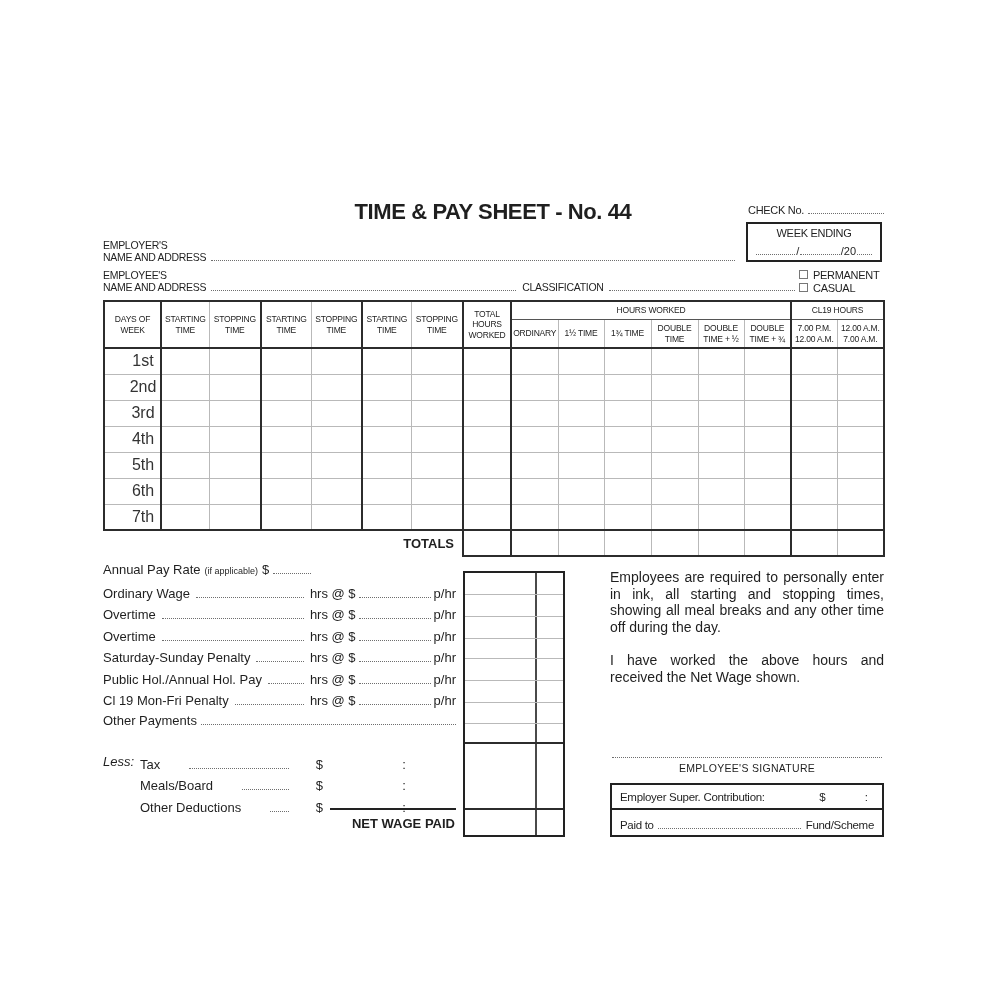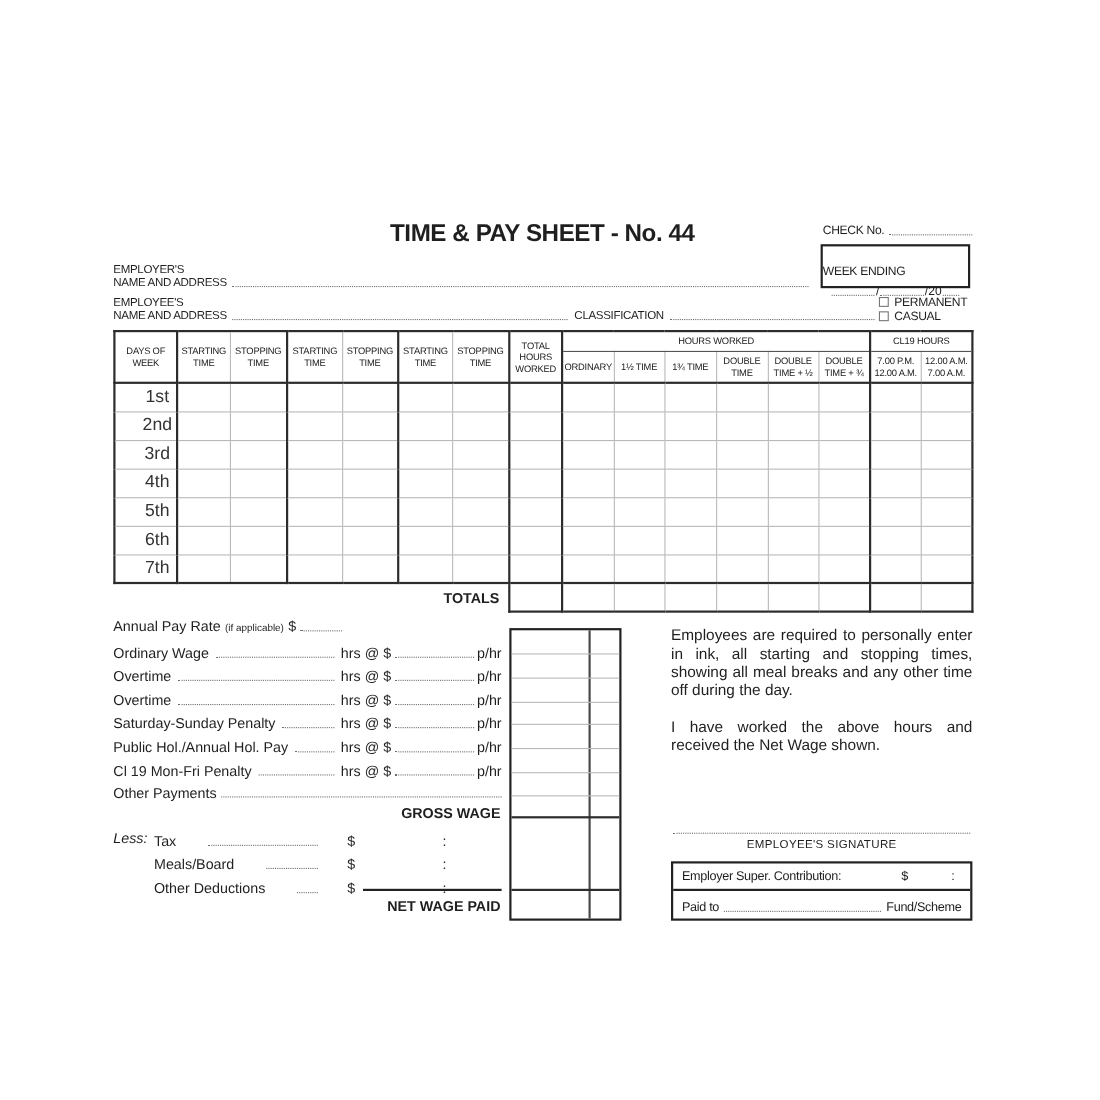--- a/index.html
+++ b/index.html
@@ -7,21 +7,21 @@
         font-family:"Liberation Sans",sans-serif;color:#1f1f1f;overflow:hidden;}
   .abs{position:absolute;}
   .cond{letter-spacing:-0.3px;}
   .dot{border-bottom:1.5px dotted #6e6e6e;display:block;}
   .fl{display:flex;align-items:flex-end;}
   
   .title{left:103px;top:199px;width:780px;text-align:center;font-size:22px;font-weight:bold;letter-spacing:-0.4px;margin:0;}
   .check-row{left:748px;top:204px;width:136px;font-size:11px;}
   .check-row .dot{flex:1;margin:0 0 2px 4px;}
   .week-box{left:746px;top:222px;width:136px;height:40px;border:2px solid #222;box-sizing:border-box;}
-  .week-title{text-align:left;font-size:11px;margin-top:17px;}
+  .week-title{text-align:center;font-size:11px;margin-top:3px;}
   .week-date{display:flex;align-items:flex-end;padding:0 7px;font-size:11px;height:18px;}
   .week-date .d1{flex:1;margin:0 1px 2px 1px;}
   .week-date .d2{width:15px;margin:0 1px 2px 1px;}
   .addr1{font-size:10.5px;}
   .addr-row{font-size:10.5px;}
   .addr-row .dot{flex:1;margin:0 0 2px 5px;}
   .cbrow{display:flex;align-items:center;font-size:11px;height:13px;}
   .cb{width:9px;height:9px;border:1.5px solid #777;display:inline-block;margin-right:5px;box-sizing:border-box;}
   
   table.sheet{position:absolute;left:103px;top:300px;width:780px;border-collapse:collapse;table-layout:fixed;}
@@ -373,21 +373,20 @@
     <span class="hrs">hrs @ $</span>
     <span class="dot d2"></span>
     <span>p/hr</span>
   </div>
 
   <div class="abs fl orow">
     <span>Other Payments</span>
     <span class="dot"></span>
   </div>
 
-  <div class="abs gross">GROSS WAGE</div>
 
   <div class="abs less">Less:</div>
   <div class="abs fl drow" style="top:755px;">
     <span>Tax</span>
     <span class="dot dfill"></span>
     <span>$</span>
     <span class="colonbox">:</span>
   </div>
   <div class="abs fl drow" style="top:776px;">
     <span>Meals/Board</span>

